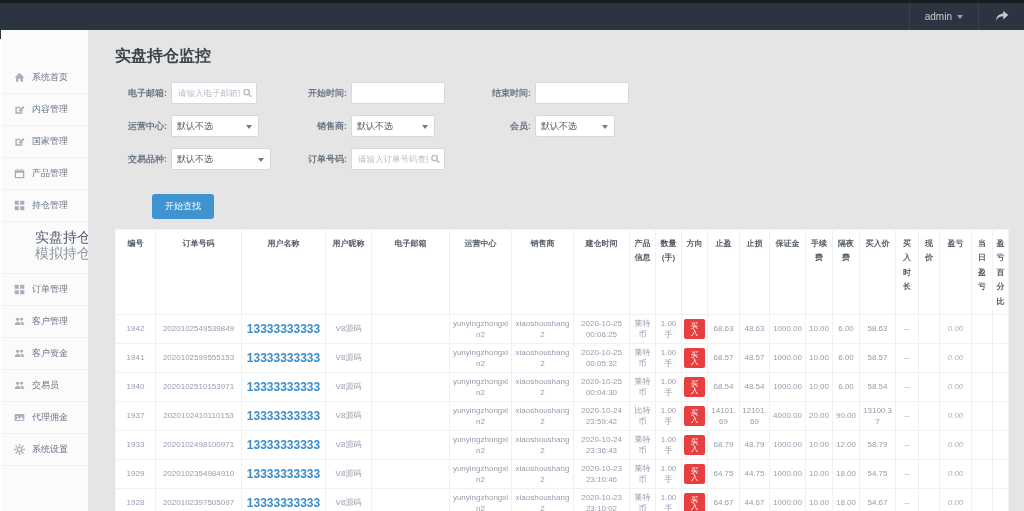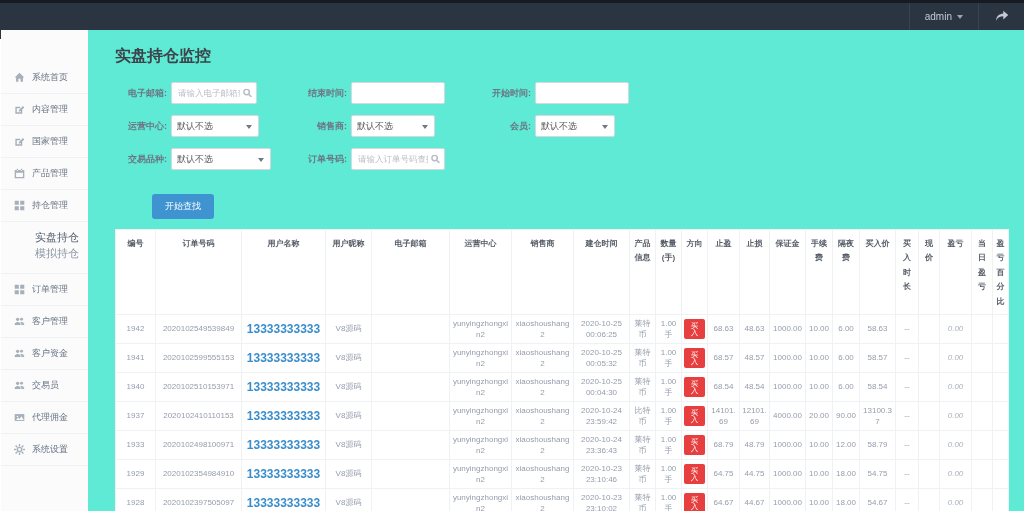--- a/index.html
+++ b/index.html
@@ -23,26 +23,26 @@
     background:#fbfbfc; border-right:4px solid #6d28d9; padding-top:32px; }
   .side-item { position:relative; height:32px; display:flex; align-items:center; gap:7px;
     padding-left:13px; font-size:9px; color:#697484; cursor:pointer;
     border-bottom:1px solid #eff1f2; }
   .side-item .side-icon { width:11px; height:11px; flex:none; display:inline-flex; }
   .side-item svg { width:11px; height:11px; fill:#a7afbb; }
   .side-item.active::after { content:""; position:absolute; right:-1px; top:50%; margin-top:-6px;
     width:0; height:0; border-top:6px solid transparent; border-bottom:6px solid transparent;
     border-right:6px solid #ffffff; }
   .side-children { padding:7px 0 12px 0; border-bottom:1px solid #eff1f2; }
-  .side-child { height:16px; line-height:16px; padding-left:34px; font-size:11px;
+  .side-child { height:16px; line-height:16px; padding-left:34px; font-size:14px;
     color:#8d96a4; cursor:pointer; }
   .side-child.active { color:#535e6d; }
 
   
-  .content { position:absolute; top:30px; left:88px; right:0; bottom:0; background:#5eead4;
+  .content { position:absolute; top:30px; left:88px; right:0; bottom:0; background:#e5e5e5;
     padding:16px 0 0 27px; overflow:hidden; }
   .page-title { font-size:16px; font-weight:600; color:#3d434b; margin-bottom:15px; }
 
   .filter-row { display:grid; grid-template-columns:180px 184px 1fr; margin-bottom:11px;
     align-items:center; }
   .fgroup { display:flex; align-items:center; }
   .flabel { width:52px; flex:none; text-align:right; margin-right:4px;
     font-size:9px; font-weight:bold; color:#6b7684; }
   .input-wrap { position:relative; display:inline-flex; }
   .tinput { height:22px; border:1px solid #d5d9df; border-radius:2px; background:#fff;
@@ -227,25 +227,25 @@
         <input class="tinput w-email" placeholder="请输入电子邮箱查找..." style="">
         <span class="search-glyph">
           <svg viewBox="0 0 10 10">
               <circle cx="4" cy="4" r="3"></circle>
               <line x1="6.3" y1="6.3" x2="9.3" y2="9.3"></line>
             </svg>
         </span>
       </span>
     </div>
     <div class="fgroup">
+      <span class="flabel">开始时间:</span>
+      <input class="tinput plain w-time" style="">
+    </div>
+    <div class="fgroup">
       <span class="flabel">结束时间:</span>
-      <input class="tinput plain w-time" style="">
-    </div>
-    <div class="fgroup">
-      <span class="flabel">开始时间:</span>
       <input class="tinput plain w-time" style="">
     </div>
   </div>
 
   
   <div class="filter-row">
     <div class="fgroup">
       <span class="flabel">运营中心:</span>
       <span class="sel-wrap"><select class="w-center">
         <option>默认不选</option></select></span>

